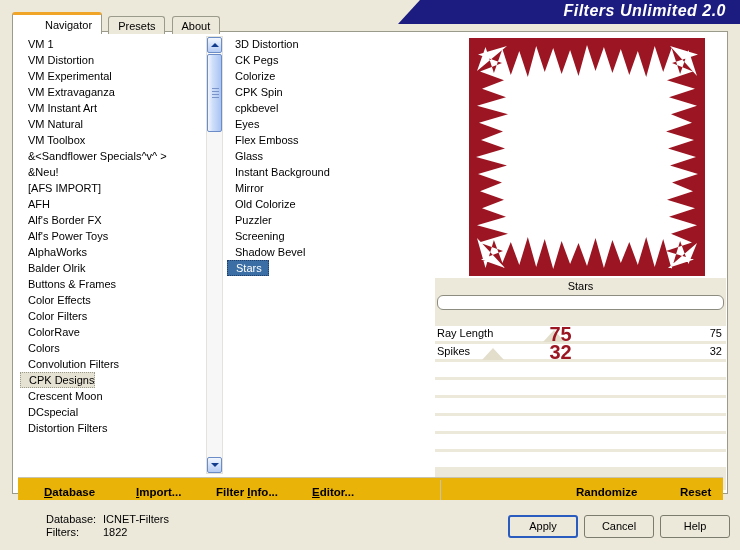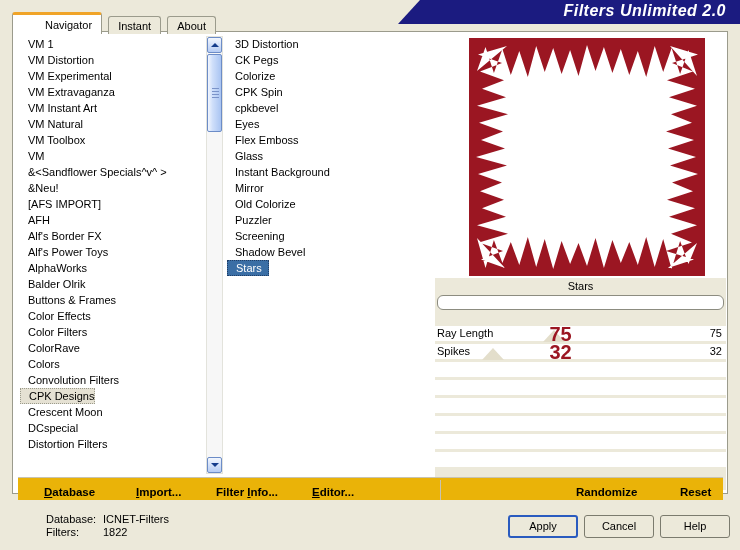--- a/index.html
+++ b/index.html
@@ -396,35 +396,34 @@
 
 <div id="app">
 
   <div class="titlebar">
     <div class="bluebar"></div>
     <div class="title-text">Filters Unlimited 2.0</div>
   </div>
 
   <div class="tabstrip">
     <div class="tab active">Navigator</div>
-    <div class="tab">Instant</div>
+    <div class="tab">Presets</div>
     <div class="tab">About</div>
   </div>
 
   <div class="panel">
 
     <div class="listbox" id="group-list">
         <div class="list-item">VM 1</div>
         <div class="list-item">VM Distortion</div>
         <div class="list-item">VM Experimental</div>
         <div class="list-item">VM Extravaganza</div>
         <div class="list-item">VM Instant Art</div>
         <div class="list-item">VM Natural</div>
         <div class="list-item">VM Toolbox</div>
-        <div class="list-item">VM</div>
         <div class="list-item">&amp;&lt;Sandflower Specials^v^ &gt;</div>
         <div class="list-item">&amp;Neu!</div>
         <div class="list-item">[AFS IMPORT]</div>
         <div class="list-item">AFH</div>
         <div class="list-item">Alf's Border FX</div>
         <div class="list-item">Alf's Power Toys</div>
         <div class="list-item">AlphaWorks</div>
         <div class="list-item">Balder Olrik</div>
         <div class="list-item">Buttons &amp; Frames</div>
         <div class="list-item">Color Effects</div>

